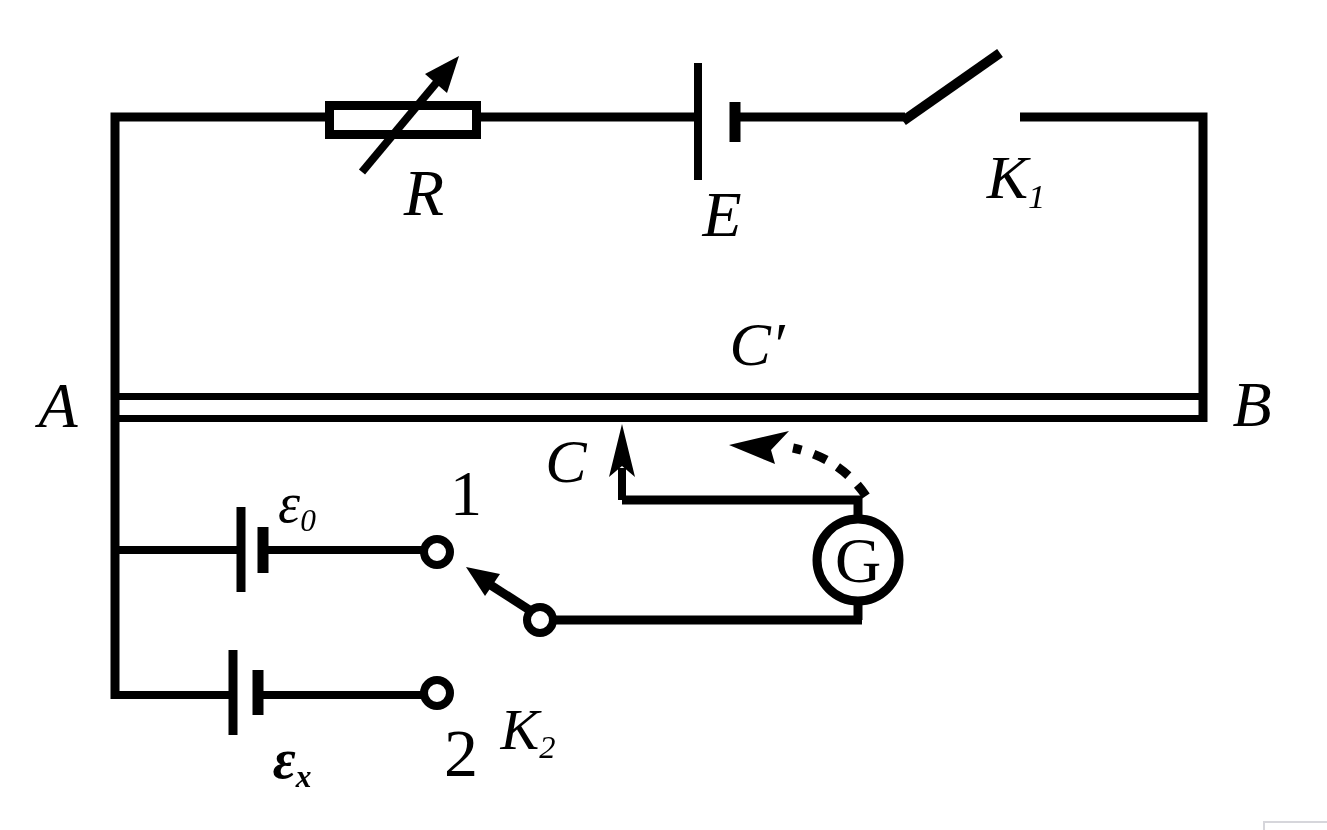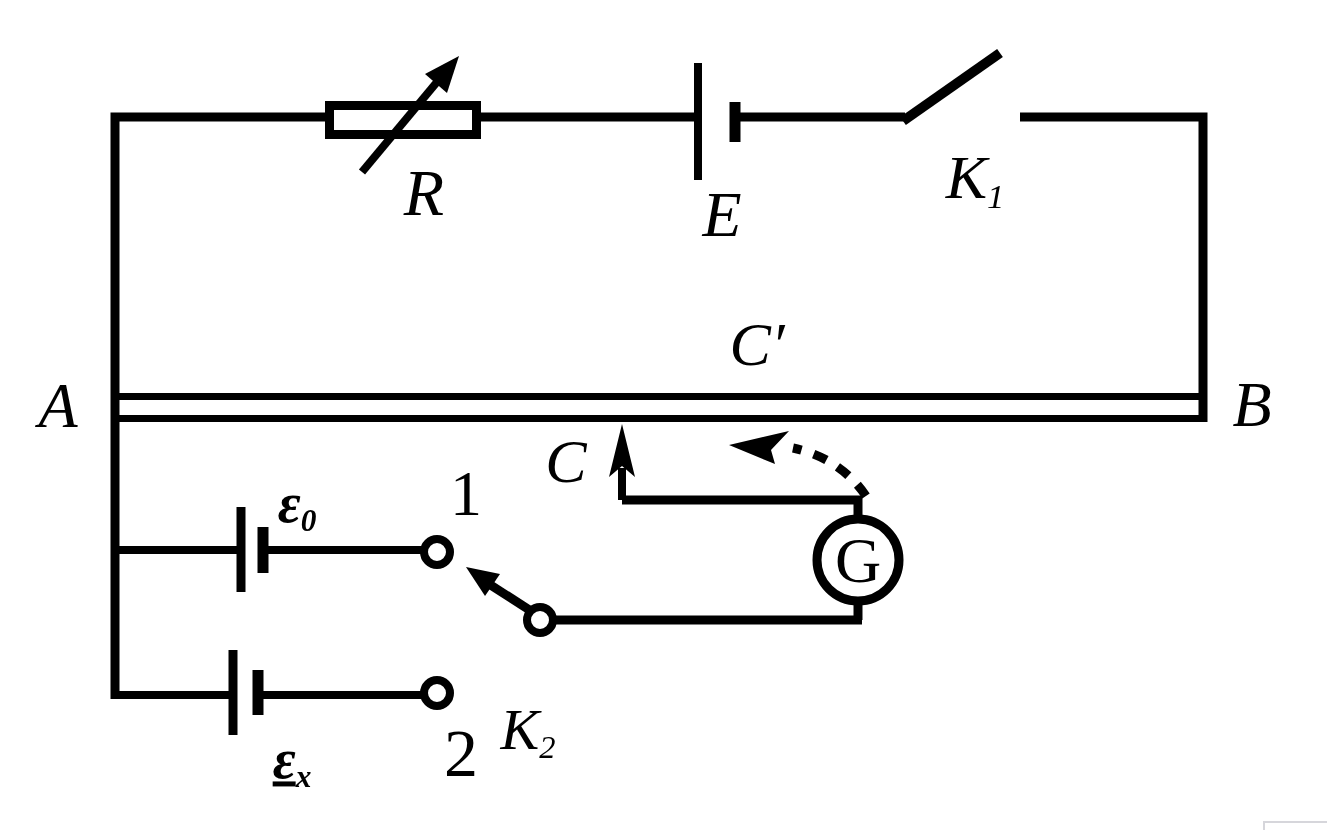--- a/index.html
+++ b/index.html
@@ -20,27 +20,27 @@
     color:#000;
     user-select:none;
   }
   .it{font-style:italic;}
   .sub{font-size:0.56em;font-style:italic;vertical-align:-0.28em;}
   
   .lbl-A   {left:58px;  top:406px; font-size:64px;}
   .lbl-B   {left:1252px;top:405px; font-size:64px;}
   .lbl-R   {left:424px; top:193px; font-size:66px;}
   .lbl-E   {left:722px; top:215px; font-size:64px;}
-  .lbl-K1  {left:975px; top:180px; font-size:62px;}
+  .lbl-K1  {left:1016px; top:180px; font-size:62px;}
   .lbl-Cp  {left:757px; top:344px; font-size:62px;}
   .lbl-C   {left:566px; top:461px; font-size:62px;}
   .lbl-1   {left:466px; top:494px; font-size:64px;}
   .lbl-2   {left:461px; top:753px; font-size:68px;}
-  .lbl-e0  {left:297px; top:506px; font-size:56px; font-weight:bold;}
-  .lbl-ex  {left:292px; top:762px; font-size:56px; font-weight:bold;text-decoration:underline;}
+  .lbl-e0  {left:297px; top:506px; font-size:56px; font-weight:normal;}
+  .lbl-ex  {left:292px; top:762px; font-size:56px; font-weight:bold;}
   .lbl-K2  {left:528px; top:732px; font-size:58px;}
   .lbl-G   {left:858px; top:561px; font-size:64px; font-style:normal;}
   .corner-artifact{
     position:absolute;left:1263px;top:821px;width:64px;height:12px;
     border-top:2px solid #d6d6db;border-left:2px solid #d6d6db;
   }
 </style>
 </head>
 <body>
 

